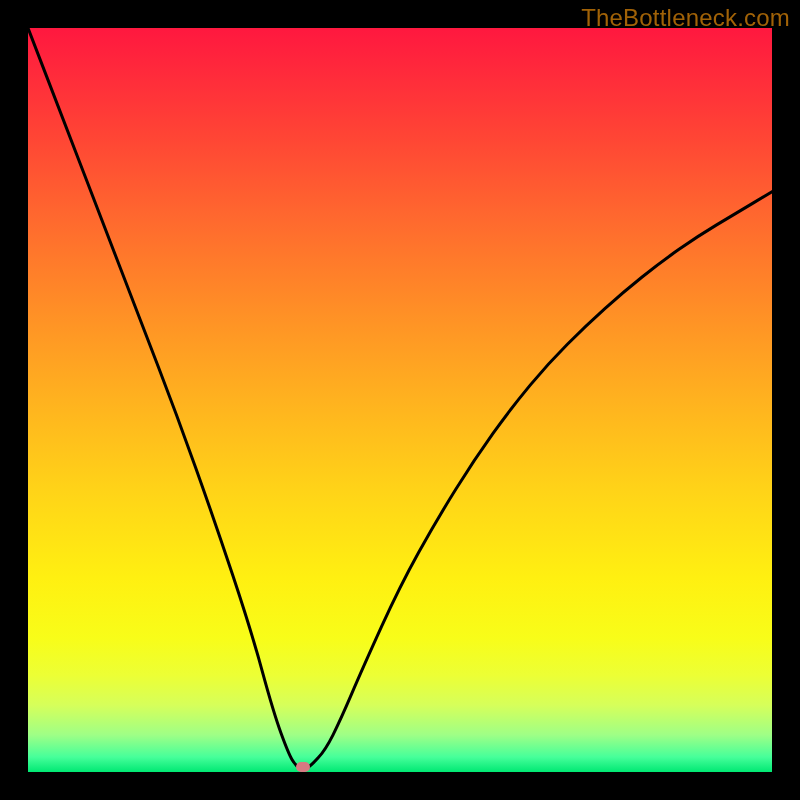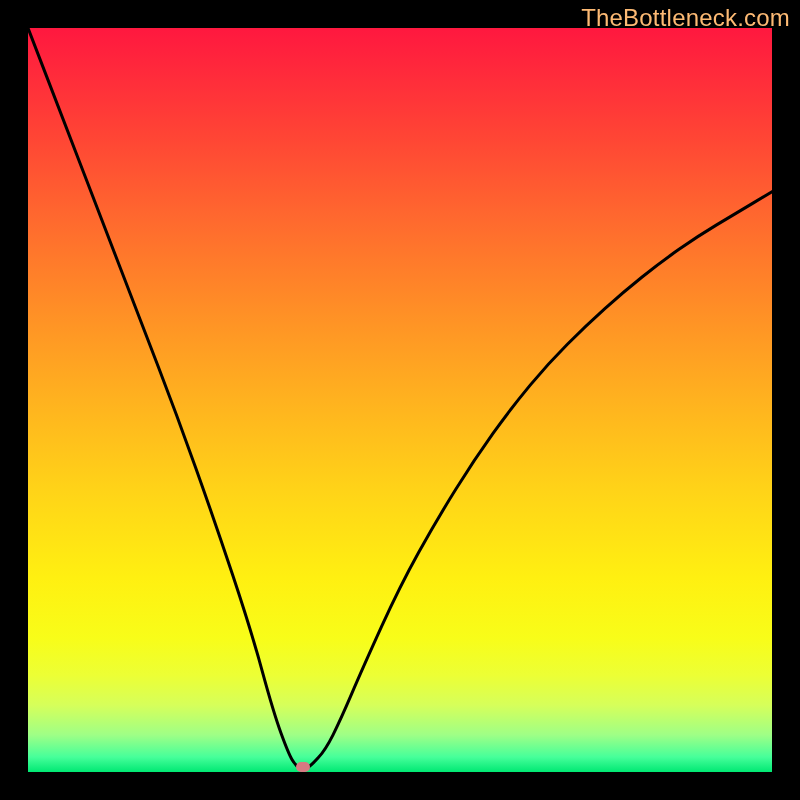--- a/index.html
+++ b/index.html
@@ -14,21 +14,21 @@
   .frame {
     position: relative;
     width: 800px;
     height: 800px;
     background: #000;
   }
   .watermark {
     position: absolute;
     top: 4px;
     right: 10px;
-    color: #fdba74;
+    color: #a16207;
     font-size: 24px;
     font-weight: 500;
     letter-spacing: 0.2px;
     z-index: 5;
   }
   .plot {
     position: absolute;
     left: 28px;
     top: 28px;
     width: 744px;

